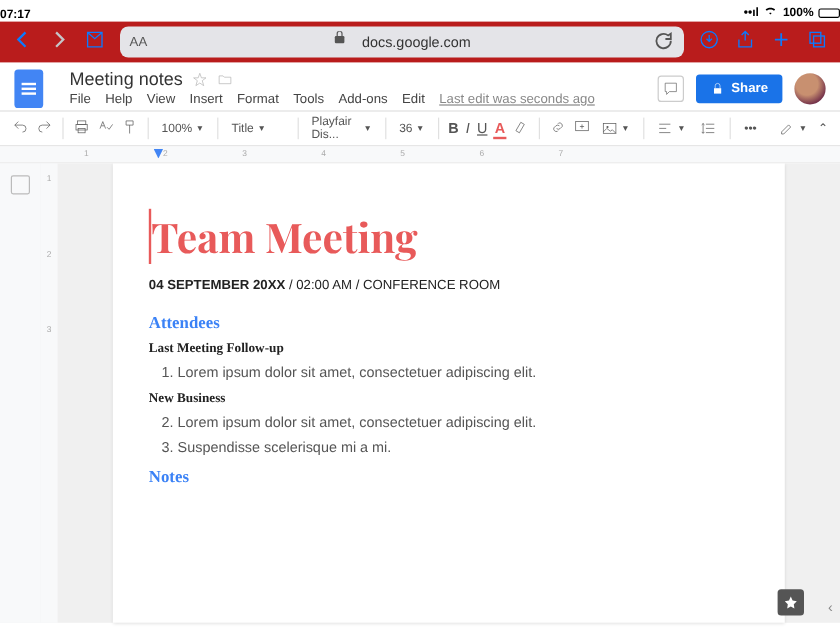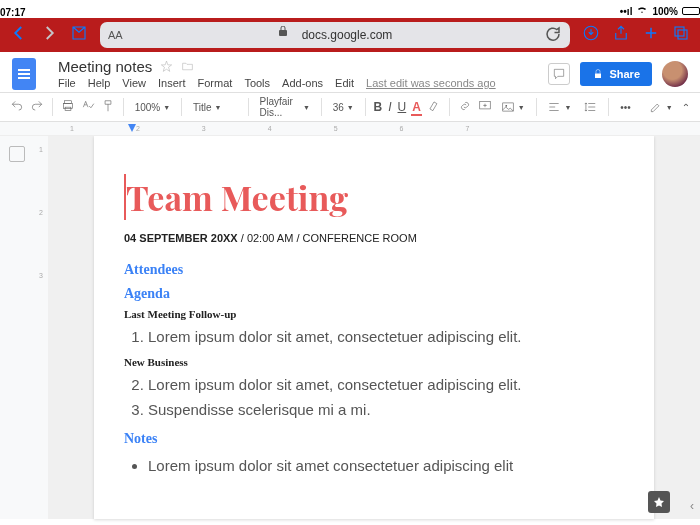--- a/index.html
+++ b/index.html
@@ -41,21 +41,21 @@
   .outline-ic{ width:16px;height:16px;border:1px solid #bbb;border-radius:2px;}
   .vruler { width:14px; background:#f8f9fa; font-size:7px; color:#aaa; display:flex; flex-direction:column; align-items:center; padding-top:10px; gap:56px;}
   .page { background:#fff; margin:0 auto; width:560px; box-shadow:0 1px 3px rgba(0,0,0,.15); padding:38px 58px 0 30px; overflow:hidden; height:100%;}
   .page h1 { font-family:'Playfair Display',Georgia,serif; font-size:34px; color:#e85a5a; font-weight:700; margin-bottom:12px;}
   .page h1 .cursor{border-left:2px solid #e85a5a; animation:blink 1s infinite;}
   .meta { font-size:11px; font-weight:700; color:#222; margin-bottom:18px;}
   .meta .light{font-weight:400;}
   .sect { font-family:Georgia,serif; font-size:14px; color:#3b82f6; font-weight:700; margin:8px 0 6px 0;}
   .body { font-size:11px; color:#444; margin-bottom:10px;}
   .subh { font-size:11px; font-weight:700; color:#222; margin:6px 0 4px 0; font-family:Georgia,serif;}
-  .page ol,.page ul { margin-left:24px; font-size:15px; color:#555; line-height:1.7;}
+  .page ol,.page ul { margin-left:24px; font-size:12px; color:#555; line-height:1.7;}
   .explore { position:absolute; bottom:12px; right:30px; width:22px; height:22px; background:#555; border-radius:3px; display:flex; align-items:center; justify-content:center;}
   .chev { position:absolute; bottom:12px; right:6px; font-size:12px; color:#888;}
   .tb-A{color:#e85a5a;font-weight:700;font-size:12px;position:relative;}
   .tb-A::after{content:'';position:absolute;left:-1px;right:-1px;bottom:-2px;height:2px;background:#e85a5a;}
   .bold{font-weight:700;font-size:12px;} .ital{font-style:italic;font-size:12px;} .und{text-decoration:underline;font-size:12px;}
 </style>
 </head>
 <body>
 
 <div class="statusbar">
@@ -254,34 +254,30 @@
     </div>
   <div class="vruler">
     <span>1</span>
     <span>2</span>
     <span>3</span>
   </div>
   <div class="page">
     <h1><span class="cursor"></span><span>Team Meeting</span></h1>
     <div class="meta"><span>04 SEPTEMBER 20XX</span><span class="light"> / 02:00 AM / CONFERENCE ROOM</span></div>
     <div class="sect">Attendees</div>
-    <div class="sect">Agenda</div>
     <div class="subh">Last Meeting Follow-up</div>
     <ol>
         <li>Lorem ipsum dolor sit amet, consectetuer adipiscing elit.</li>
       </ol>
     <div class="subh">New Business</div>
     <ol start="2">
       <li>Lorem ipsum dolor sit amet, consectetuer adipiscing elit.</li>
       <li>Suspendisse scelerisque mi a mi.</li>
     </ol>
     <div class="sect">Notes</div>
-    <ul>
-        <li>Lorem ipsum dolor sit amet consectetuer adipiscing elit</li>
-      </ul>
   </div>
 </div>
 
 <div class="explore">
     <svg width="12" height="12" viewBox="0 0 24 24">
       <path d="M12 2l3 7 7 1-5 5 1 7-6-3-6 3 1-7-5-5 7-1z" fill="#fff"></path>
     </svg>
   </div>
 <div class="chev">‹</div>
 

